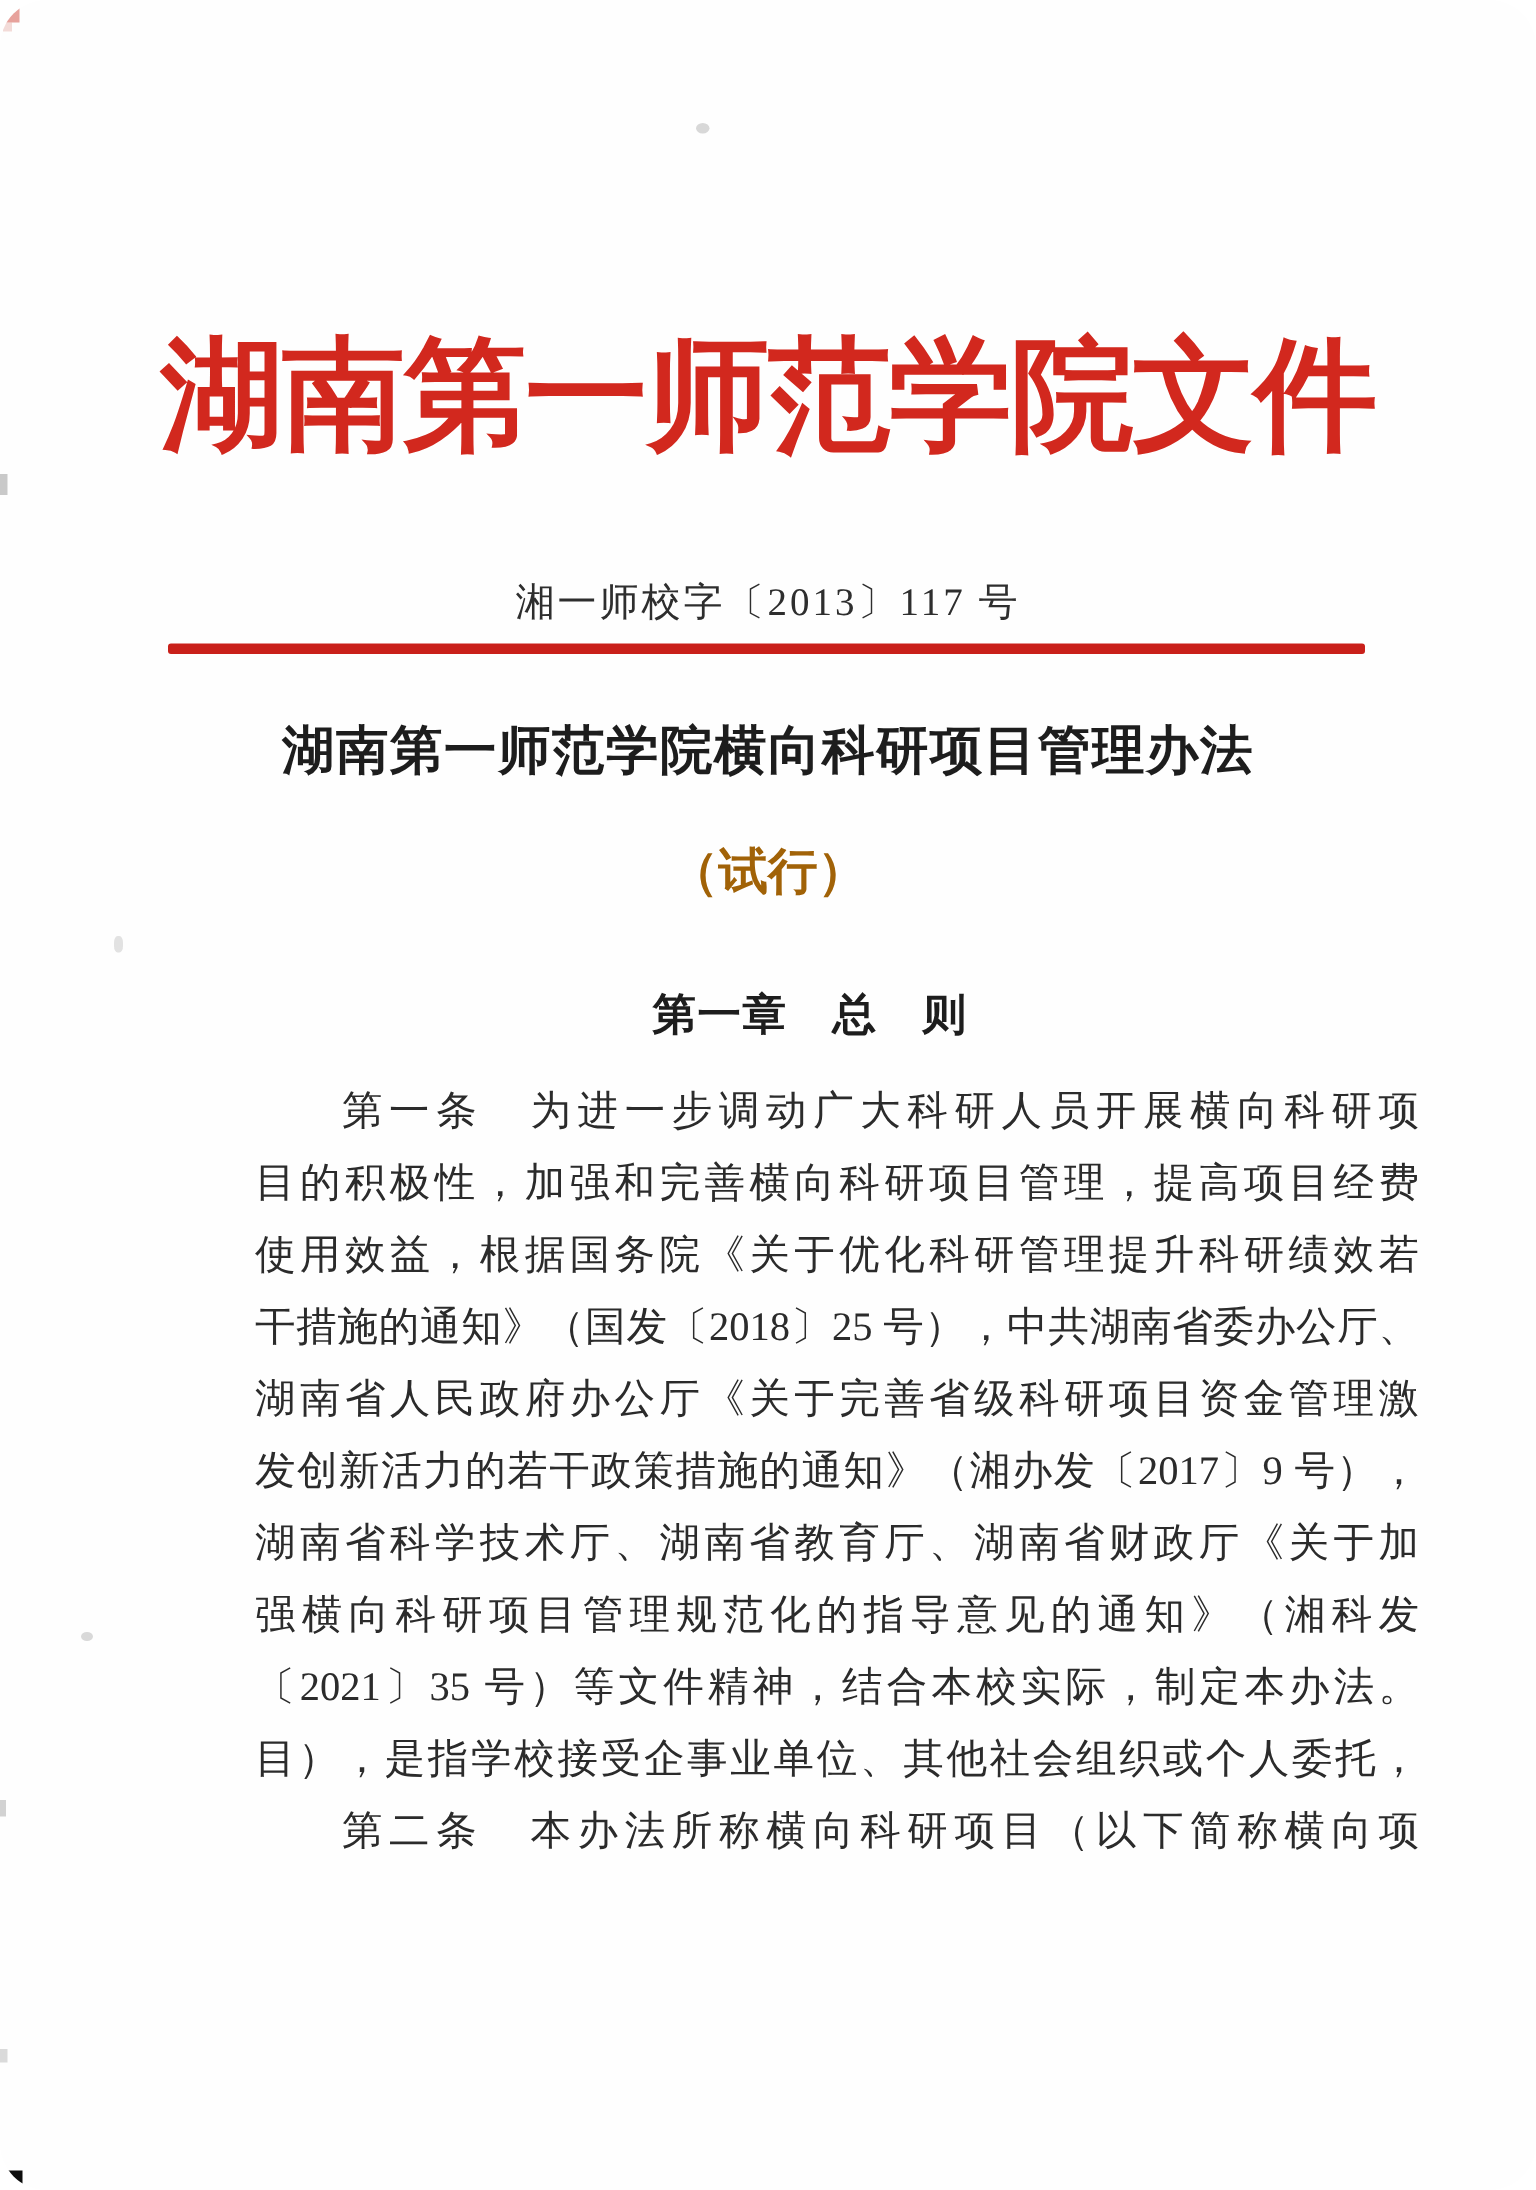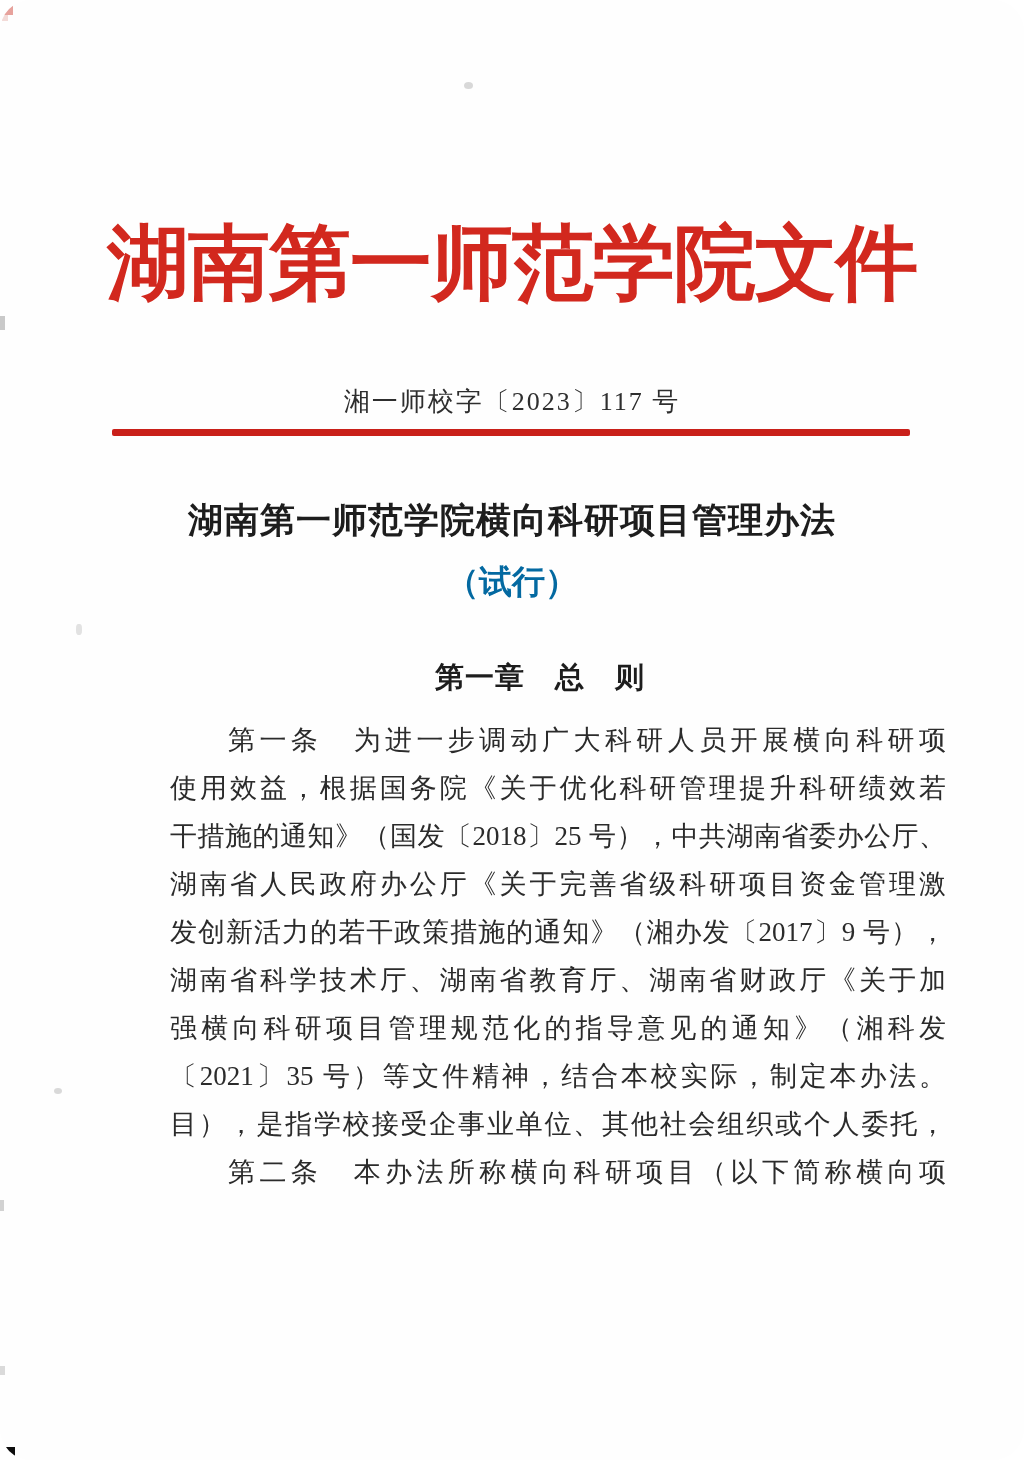--- a/index.html
+++ b/index.html
@@ -18,28 +18,28 @@
   .docnum {
     position:absolute; top:382px; left:0; width:100%;
     text-align:center; font-size:26px; line-height:40px;
     color:#2e2e2e; letter-spacing:2px;
   }
   .rule {
     position:absolute; top:429px; left:112px; width:798px; height:7px;
     background:#c9201a; border-radius:2px;
   }
   .title {
-    position:absolute; top:497px; left:0; width:100%; margin:0;
+    position:absolute; top:477px; left:0; width:100%; margin:0;
     text-align:center; font-size:35px; font-weight:bold;
     line-height:48px; color:#1d1d1d; letter-spacing:1px;
   }
   .subtitle {
     position:absolute; top:560px; left:0; width:100%;
     text-align:center; font-size:33px; font-weight:bold;
-    line-height:44px; color:#0369a1;
+    line-height:44px; color:#a16207;
   }
   .chapter {
     position:absolute; top:657px; left:0; width:100%;
     text-align:center; font-size:29px; font-weight:bold;
     line-height:40px; color:#1d1d1d; letter-spacing:1px;margin-left:28px;
   }
   .bodyblock {
     position:absolute; top:716px; left:122px; width:776px;margin-left:48px;
   }
   .bline {
@@ -61,32 +61,33 @@
   .m-speck-2  { top:624px; left:76px;  width:6px;  height:11px; background:#cfcfcf; opacity:.6; border-radius:40%; }
   .m-speck-3  { top:1088px; left:54px; width:8px;  height:6px;  background:#d9d9d9; border-radius:50%; }
 </style>
 </head>
 <body>
 
 <div class="page">
 
   <div class="banner">湖南第一师范学院文件</div>
 
-  <div class="docnum">湘一师校字〔2023〕117 号</div>
+  <div class="docnum">湘一师校字〔2013〕117 号</div>
 
   <div class="rule"></div>
 
   <h1 class="title">湖南第一师范学院横向科研项目管理办法</h1>
 
   <div class="subtitle">（试行）</div>
 
   <div class="chapter">第一章　总　则</div>
 
   <div class="bodyblock">
     <div class="bline ind">第一条　为进一步调动广大科研人员开展横向科研项</div>
+    <div class="bline">目的积极性，加强和完善横向科研项目管理，提高项目经费</div>
     <div class="bline">使用效益，根据国务院《关于优化科研管理提升科研绩效若</div>
     <div class="bline">干措施的通知》（国发〔2018〕25 号），中共湖南省委办公厅、</div>
     <div class="bline">湖南省人民政府办公厅《关于完善省级科研项目资金管理激</div>
     <div class="bline">发创新活力的若干政策措施的通知》（湘办发〔2017〕9 号），</div>
     <div class="bline">湖南省科学技术厅、湖南省教育厅、湖南省财政厅《关于加</div>
     <div class="bline">强横向科研项目管理规范化的指导意见的通知》（湘科发</div>
     <div class="bline">〔2021〕35 号）等文件精神，结合本校实际，制定本办法。</div>
     <div class="bline">目），是指学校接受企事业单位、其他社会组织或个人委托，</div>
     <div class="bline ind">第二条　本办法所称横向科研项目（以下简称横向项</div>
   </div>

